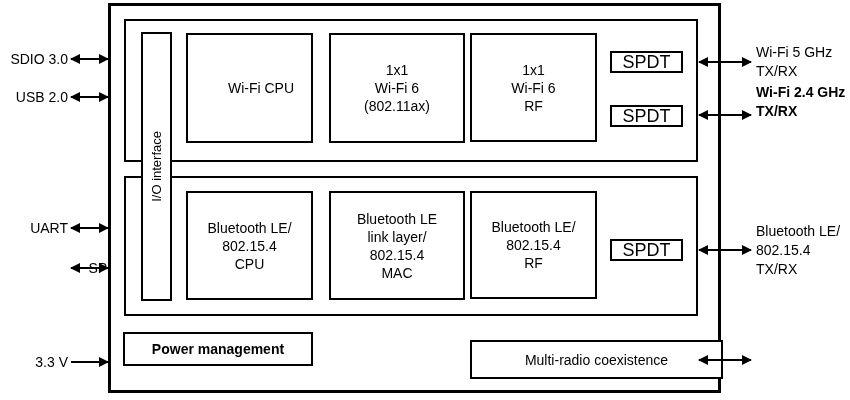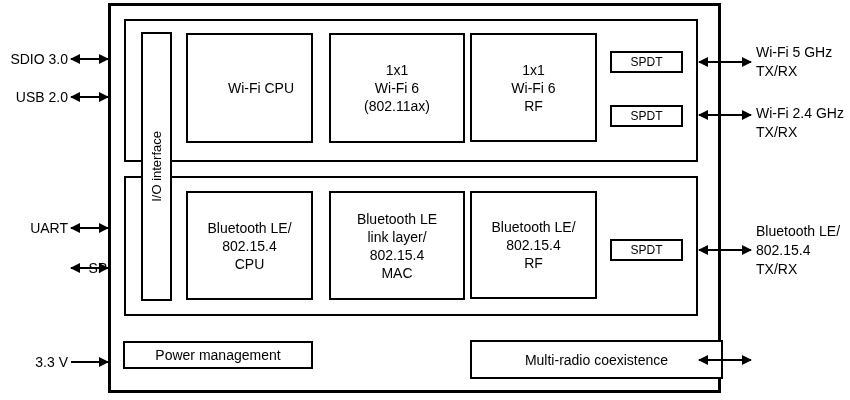--- a/index.html
+++ b/index.html
@@ -9,21 +9,21 @@
     overflow:hidden;
   }
   .box { position:absolute; background:#fff; border:2px solid #000; box-sizing:border-box; }
   .outer { border-width:3px; z-index:0; background:#fff; }
   .section { z-index:1; }
   .block {
     z-index:2; display:flex; flex-direction:column;
     align-items:center; justify-content:center;
     text-align:center; font-size:14px; line-height:18px;
   }
-  .spdt { z-index:2; display:flex; align-items:center; justify-content:center; font-size:12px; }
+  .spdt { z-index:2; display:flex; align-items:center; justify-content:center; font-size:18px; }
   .io { z-index:3; display:flex; align-items:center; justify-content:center; }
   .vtext { writing-mode:vertical-rl; transform:rotate(180deg); font-size:13px; white-space:nowrap; }
   .portlabel { position:absolute; font-size:14px; line-height:19px; z-index:5; }
   .left-label { left:0; width:68px; text-align:right; height:18px; line-height:18px; }
   .right-label { left:756px; text-align:left; }
   .harrow { position:absolute; height:0; border-top:2px solid #000; z-index:4; }
   .head { position:absolute; width:0; height:0; border-top:5px solid transparent; border-bottom:5px solid transparent; top:-6px; }
   .head-left  { left:-1px;  border-right:10px solid #000; }
   .head-right { right:-1px; border-left:10px solid #000; }
 </style>
@@ -82,21 +82,21 @@
   <div class="box block" style="left:470px; top:191px; width:127px; height:108px;">
     <div>Bluetooth LE/</div>
     <div>802.15.4</div>
     <div>RF</div>
   </div>
 
   <div class="box spdt" style="left:610px; top:239px; width:73px; height:22px;">
     <span>SPDT</span>
   </div>
 
-  <div class="box block" style="left:123px; top:341px; width:190px; height:28px;">
+  <div class="box block" style="left:123px; top:332px; width:190px; height:34px;font-weight:bold;">
     <div>Power management</div>
   </div>
 
   <div class="box block" style="left:470px; top:340px; width:253px; height:39px;">
     <div>Multi-radio coexistence</div>
   </div>
 
   <div class="portlabel left-label" style="top:50px;">SDIO 3.0</div>
   <div class="portlabel left-label" style="top:88px;">USB 2.0</div>
   <div class="portlabel left-label" style="top:219px;">UART</div>
@@ -137,21 +137,21 @@
   </div>
   <div class="harrow" style="left:699px; top:359px; width:52px;">
     <span class="head head-left"></span>
     <span class="head head-right"></span>
   </div>
 
   <div class="portlabel right-label" style="top:43px;">
     <div>Wi-Fi 5 GHz</div>
     <div>TX/RX</div>
   </div>
-  <div class="portlabel right-label" style="top:104px;">
+  <div class="portlabel right-label" style="top:83px;font-weight:bold;">
     <div>Wi-Fi 2.4 GHz</div>
     <div>TX/RX</div>
   </div>
   <div class="portlabel right-label" style="top:222px;">
     <div>Bluetooth LE/</div>
     <div>802.15.4</div>
     <div>TX/RX</div>
   </div>
 
 </div>

